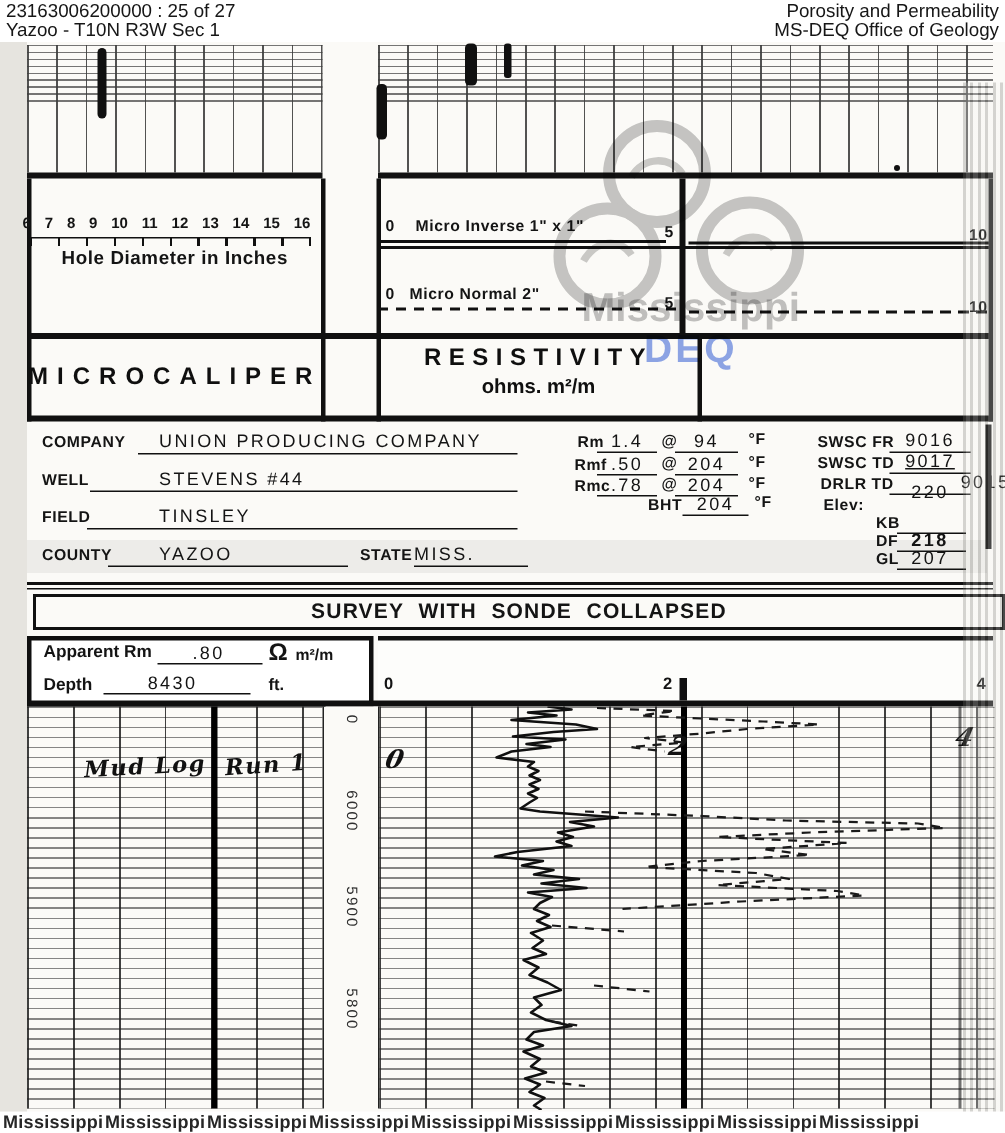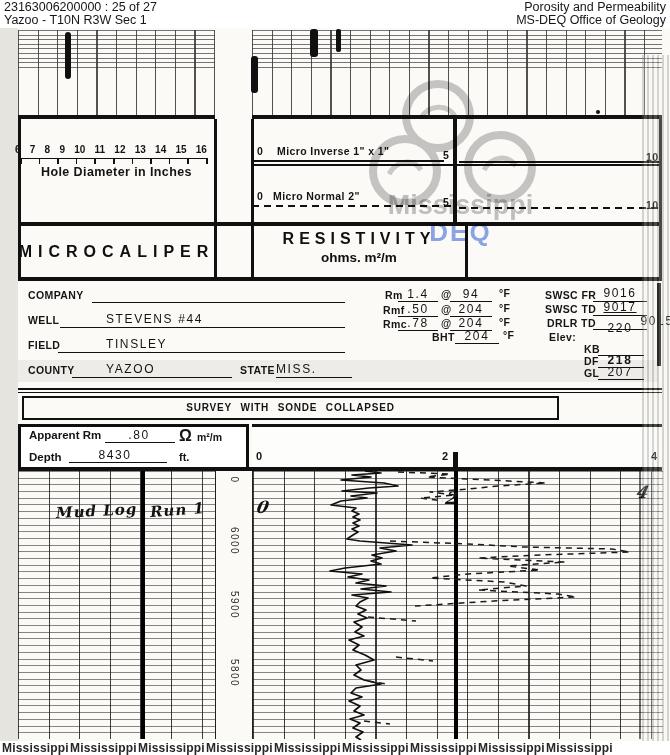--- a/index.html
+++ b/index.html
@@ -100,20 +100,21 @@
   <div class="t f-lbl" style="left:646px;top:200px;">10</div>
   <div style="position:absolute;left:252px;top:205px;width:200px;height:2.4px;background:repeating-linear-gradient(to right,#111 0 7px,transparent 7px 12px);"></div>
   <div style="position:absolute;left:459px;top:207px;width:201px;height:2.4px;background:repeating-linear-gradient(to right,#111 0 7px,transparent 7px 12px);"></div>
 
   <div class="title-cell" style="left:18px;top:243px;width:197px;font-size:16px;letter-spacing:6px;">MICROCALIPER</div>
   <div class="title-cell" style="left:252px;top:230px;width:214px;font-size:16px;letter-spacing:5px;">RESISTIVITY</div>
   <div class="title-cell" style="left:252px;top:250px;width:214px;font-size:13.5px;">ohms. m²/m</div>
 
   <div style="position:absolute;left:18px;top:360px;width:640px;height:22px;background:rgba(60,60,60,.07);"></div>
   <div class="t f-lbl" style="left:28px;top:290px;">COMPANY</div>
+  <div class="t f-val" style="left:106px;top:288px;">UNION PRODUCING COMPANY</div>
   <div class="und" style="left:92px;top:302px;width:253px;"></div>
   <div class="t f-lbl" style="left:28px;top:315px;">WELL</div>
   <div class="t f-val" style="left:106px;top:313px;">STEVENS #44</div>
   <div class="und" style="left:60px;top:327px;width:285px;"></div>
   <div class="t f-lbl" style="left:28px;top:340px;">FIELD</div>
   <div class="t f-val" style="left:106px;top:338px;">TINSLEY</div>
   <div class="und" style="left:58px;top:352px;width:287px;"></div>
   <div class="t f-lbl" style="left:28px;top:365px;">COUNTY</div>
   <div class="t f-val" style="left:106px;top:363px;">YAZOO</div>
   <div class="und" style="left:72px;top:377px;width:160px;"></div>
@@ -166,21 +167,21 @@
   <div class="t f-lbl" style="left:584px;top:356px;">DF</div>
   <div class="t f-val" style="left:600px;top:354px;width:40px;text-align:center;font-weight:bold;">218</div>
   <div class="und" style="left:598px;top:367px;width:46px;"></div>
   <div class="t f-lbl" style="left:584px;top:368px;">GL</div>
   <div class="t f-val" style="left:600px;top:366px;width:40px;text-align:center;">207</div>
   <div class="und" style="left:598px;top:379px;width:46px;"></div>
   <div class="blk" style="left:657px;top:283px;width:3.5px;height:83px;"></div>
 
   <div class="blk" style="left:18px;top:388px;width:644px;height:2.2px;"></div>
   <div class="blk" style="left:18px;top:392px;width:644px;height:1.4px;"></div>
-  <div style="position:absolute;left:22px;top:396px;width:537px;height:24px;box-sizing:border-box;border:2.5px solid #111;text-align:center;line-height:19px;font-size:10px;font-weight:700;word-spacing:5px;letter-spacing:.8px;">SURVEY WITH SONDE COLLAPSED</div>
+  <div style="position:absolute;left:22px;top:396px;width:648px;height:24px;box-sizing:border-box;border:2.5px solid #111;text-align:center;line-height:19px;font-size:14px;font-weight:700;word-spacing:5px;letter-spacing:.8px;">SURVEY WITH SONDE COLLAPSED</div>
 
   <div style="position:absolute;left:18px;top:424px;width:231px;height:47px;box-sizing:border-box;border:3.5px solid #0f0f0f;background:#fff;">
     <div class="t" style="left:8px;top:2px;font-size:11.5px;font-weight:700;">Apparent Rm</div>
     <div class="und" style="left:84px;top:15px;width:70px;"></div>
     <div class="t f-val" style="left:92px;top:2px;width:52px;text-align:center;">.80</div>
     <div class="t" style="left:158px;top:0px;font-size:16px;font-weight:700;">Ω</div>
     <div class="t" style="left:176px;top:5px;font-size:10.5px;font-weight:700;">m²/m</div>
     <div class="t" style="left:8px;top:24px;font-size:11.5px;font-weight:700;">Depth</div>
     <div class="und" style="left:48px;top:35px;width:98px;"></div>
     <div class="t f-val" style="left:58px;top:22px;width:72px;text-align:center;">8430</div>

